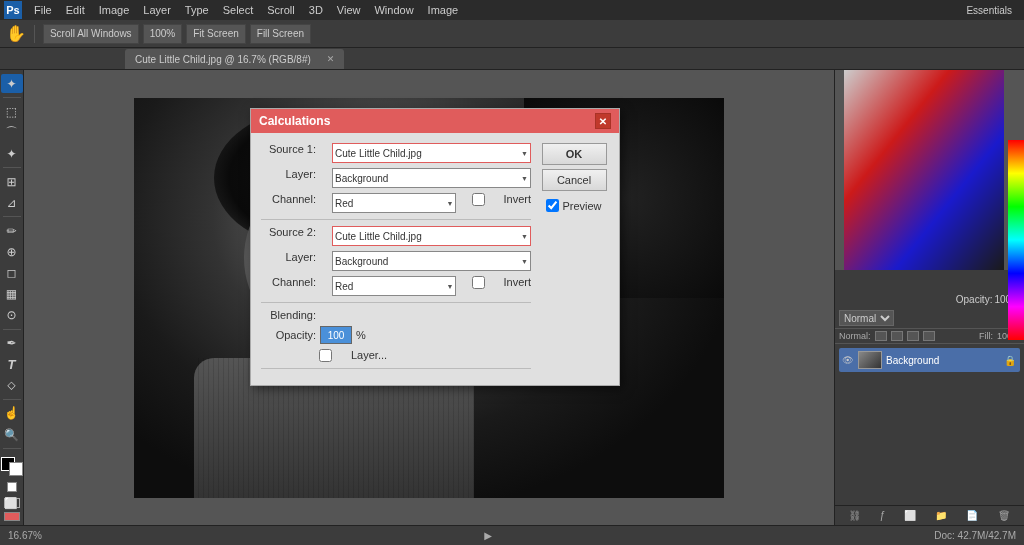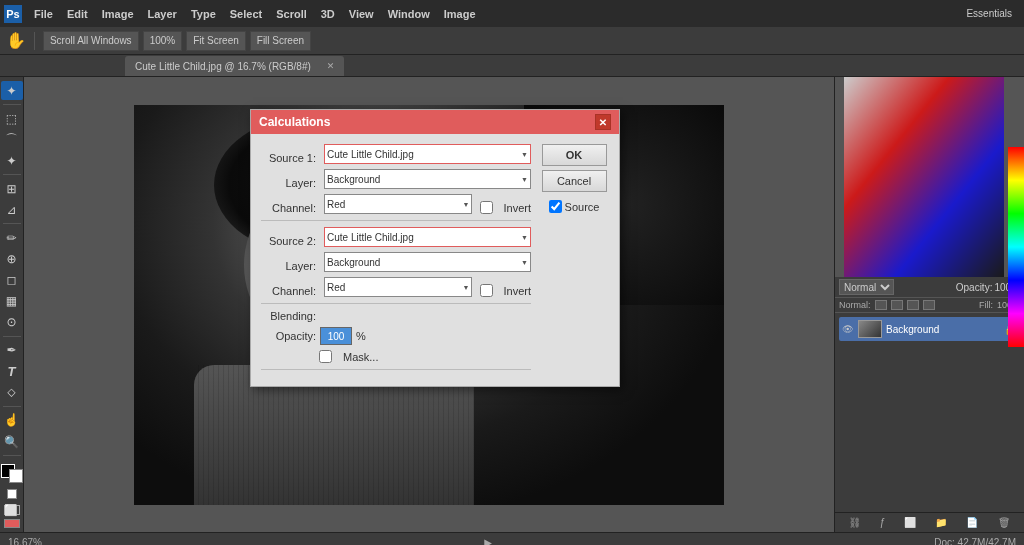--- a/index.html
+++ b/index.html
@@ -1,32 +1,31 @@
 <!DOCTYPE html>
 <html><head>
   <meta charset="utf-8">
   <style>
     * { margin: 0; padding: 0; box-sizing: border-box; }
     body { width: 1024px; height: 545px; overflow: hidden; background: #3c3c3c; font-family: Arial, sans-serif; font-size: 11px; color: #ccc; }
 
     
     .menubar {
       background: #2b2b2b;
-      height: 27px;
+      height: 20px;
       display: flex;
       align-items: center;
       padding: 0 4px;
       gap: 2px;
       color: #ccc;
       font-size: 11px;
     }
     .menubar-item {
       padding: 2px 6px;
       cursor: pointer;
-      font-weight: bold;
     }
     .ps-logo {
       width: 18px;
       height: 18px;
       background: #1b5fa8;
       color: white;
       display: flex;
       align-items: center;
       justify-content: center;
       font-weight: bold;
@@ -170,21 +169,21 @@
     
     .dialog-overlay {
       position: absolute;
       top: 0; left: 0;
       width: 100%;
       height: 100%;
       pointer-events: none;
     }
     .dialog {
       position: absolute;
-      top: 32px;
+      top: 38px;
       left: 250px;
       width: 370px;
       background: #e0e0e0;
       border: 1px solid #aaa;
       box-shadow: 3px 3px 10px rgba(0,0,0,0.5);
       pointer-events: all;
     }
     .dialog-titlebar {
       background: #e05c5c;
       color: #fff;
@@ -218,23 +217,23 @@
     }
     .dialog-right {
       width: 70px;
       display: flex;
       flex-direction: column;
       align-items: center;
       gap: 4px;
     }
     .form-row {
       display: flex;
-      align-items: flex-end;
+      align-items: flex-start;
       margin-bottom: 5px;
-      gap: 8px;
+      gap: 16px;
     }
     .form-label {
       color: #333;
       font-size: 11px;
       width: 55px;
       text-align: right;
       flex-shrink: 0;
     }
     .form-select {
       flex: 1;
@@ -336,20 +335,21 @@
       padding: 2px 4px;
       border-bottom: 1px solid #555;
       background: #3c3c3c;
       font-size: 10px;
       color: #ccc;
     }
     .layers-controls-left {
       display: flex;
       gap: 4px;
       align-items: center;
+      margin-top: 38px;
     }
     .layers-mode-select {
       background: #555;
       border: 1px solid #666;
       color: #ccc;
       font-size: 10px;
       height: 16px;
     }
   </style>
 </head>
@@ -569,34 +569,34 @@
           </div>
 
           <div class="form-row opacity-row">
             <span class="form-label">Opacity:</span>
             <input type="text" class="opacity-input" value="100" style="">
             <span style="color:#333;font-size:11px;">%</span>
           </div>
 
           <div class="form-row" style="margin-left:58px;">
             <input type="checkbox" style="">
-            <span style="color:#333;font-size:11px;margin-left:3px;">Mask...</span>
+            <span style="color:#333;font-size:11px;margin-left:3px;">Layer...</span>
           </div>
 
           <div class="divider"></div>
 
 
         </div>
 
         <div class="dialog-right">
           <button class="dialog-btn primary">OK</button>
           <button class="dialog-btn">Cancel</button>
           <div class="checkbox-row" style="margin-top:4px;">
             <input type="checkbox" checked="" style="">
-            <span>Source</span>
+            <span>Preview</span>
           </div>
         </div>
       </div>
     </div>
   </div>
 
 </div>
 
 <div class="statusbar">
   <span>16.67%</span>

